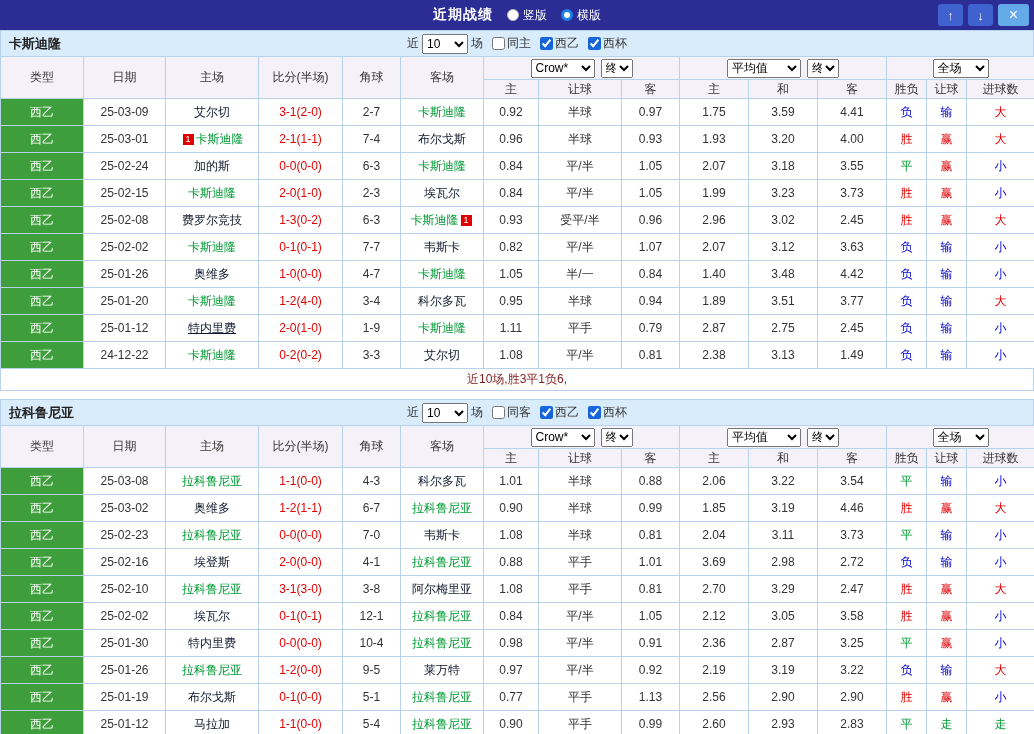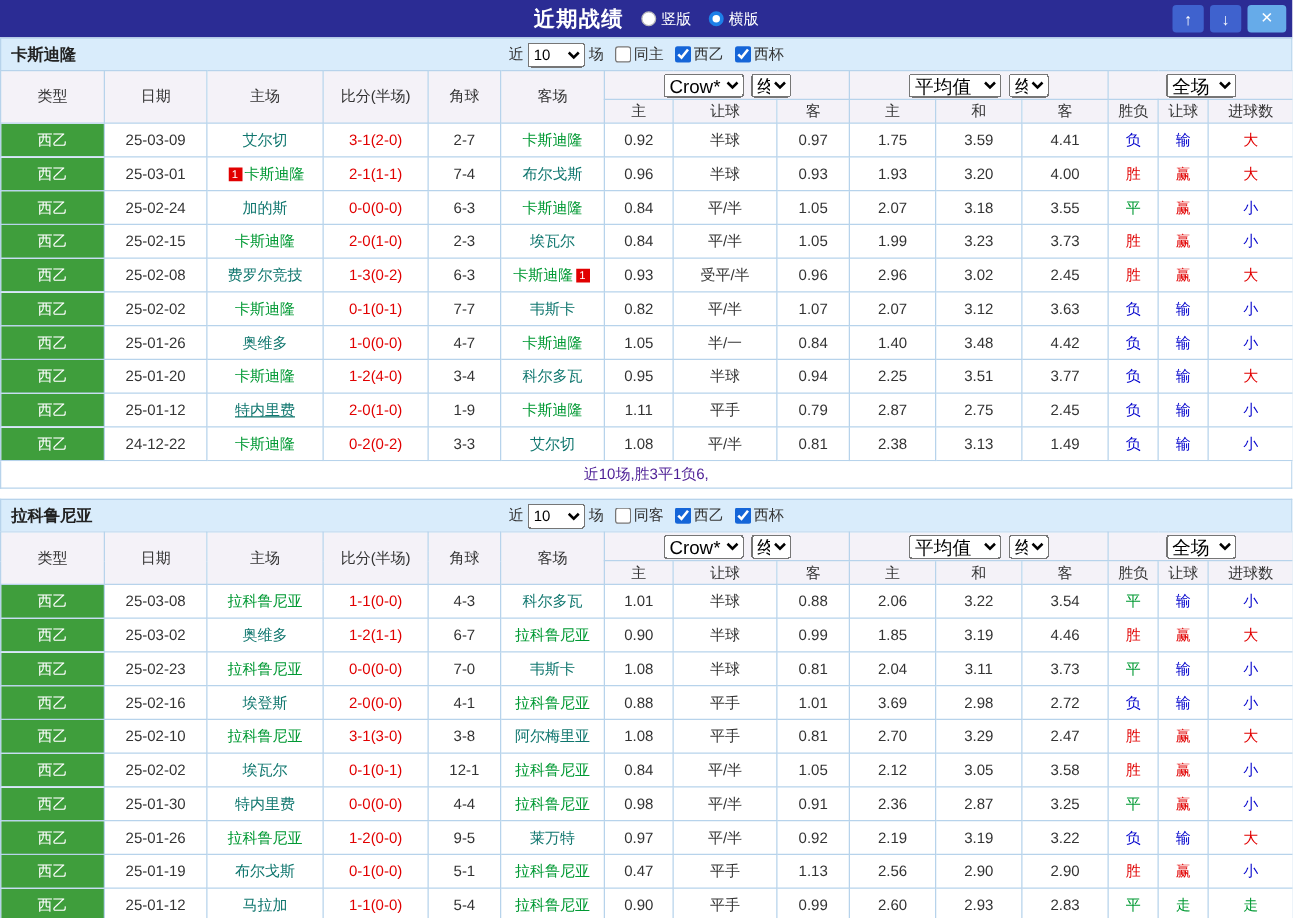--- a/index.html
+++ b/index.html
@@ -1,21 +1,21 @@
 <!DOCTYPE html>
 <html><head>
 <meta charset="utf-8">
 <style>
   html,body{margin:0;padding:0}
   body{width:1034px;background:#fff;font-family:"Liberation Sans","DejaVu Sans",sans-serif;font-size:12px;color:#333}
 
   
   .topbar{height:30px;background:#2b2c94;display:flex;align-items:center;justify-content:center;position:relative;color:#fff}
   .topbar-center{display:flex;align-items:center;gap:14px}
-  .page-title{font-size:17px;font-weight:bold;letter-spacing:1px}
+  .page-title{font-size:14px;font-weight:bold;letter-spacing:1px}
   .view-opt{display:inline-flex;align-items:center;gap:4px;cursor:pointer;font-size:12px}
   .rdot{width:12px;height:12px;border-radius:50%;background:#fff;border:1px solid #bbb;display:inline-block;box-sizing:border-box}
   .rdot.sel{border:3.5px solid #1d7fe8}
   .win-btns{position:absolute;right:5px;top:4px;display:flex;gap:5px}
   .wbtn{width:25px;height:22px;border-radius:3px;color:#fff;display:flex;align-items:center;justify-content:center;font-size:13px;cursor:pointer;border:none;padding:0;font-family:inherit}
   .wbtn.up,.wbtn.down{background:#3f62ce}
   .wbtn.close{background:#66abe9;width:31px;font-size:16px}
 
   
   .section{margin:0 0 8px 0}
@@ -26,35 +26,35 @@
   .filters label{display:inline-flex;align-items:center;gap:2px;margin-left:6px;cursor:pointer}
   .filters input[type=checkbox]{width:13px;height:13px;accent-color:#1565d8;margin:0}
 
   
   table{border-collapse:collapse;table-layout:fixed;width:1034px}
   th,td{border:1px solid #b7d3eb;text-align:center;padding:0;overflow:hidden;white-space:nowrap}
   thead th{background:#f4f2f8;font-weight:normal;font-size:12px;color:#333}
   tr.sel-row th{height:22px}
   tr.sub-row th{height:18px}
   .hdr-sels{display:flex;justify-content:center;align-items:center;gap:6px}
-  thead select{height:19px;font-size:15px;font-family:inherit}
+  thead select{height:19px;font-size:12px;font-family:inherit}
   .sel-count{width:46px}.sel-bm{width:64px}.sel-stage{width:32px}.sel-avg{width:74px}.sel-scope{width:56px}
   tbody td{height:26px;font-size:12px;background:#fff}
   td.league{background:#3f9e3c;color:#fff}
   td.score{color:#e10000}
   td.date,td.corner,td.num{color:#333}
-  .team{color:#0f766e;cursor:pointer}
+  .team{color:#0f172a;cursor:pointer}
   .team.focus{color:#009933}
   .team.und{text-decoration:underline}
   .card{display:inline-block;background:#e10000;color:#fff;font-size:9px;line-height:11px;width:11px;height:11px;margin:0 2px;vertical-align:1px;text-align:center}
   td.res{font-weight:normal}
 
   
   .summary{border:1px solid #b7d3eb;border-top:none;height:22px;display:flex;align-items:center;justify-content:center;gap:4px;font-size:12px;box-sizing:border-box;background:#fff}
-  .sum-record{color:#4c1d95}
+  .sum-record{color:#7f1d1d}
   .sum-stats{color:#e10000;word-spacing:6px}
 </style>
 </head>
 <body>
 
 <div class="topbar">
   <div class="topbar-center">
     <span class="page-title">近期战绩</span>
     <span class="view-opt">
       <span class="rdot"></span>
@@ -272,21 +272,21 @@
         <tr>
           <td class="league">西乙</td>
           <td class="date">25-01-20</td>
           <td class=""><span class="team focus">卡斯迪隆</span></td>
           <td class="score">1-2(4-0)</td>
           <td class="corner">3-4</td>
           <td class=""><span class="team">科尔多瓦</span></td>
           <td class="num">0.95</td>
           <td class="num">半球</td>
           <td class="num">0.94</td>
-          <td class="num">2.25</td>
+          <td class="num">1.89</td>
           <td class="num">3.51</td>
           <td class="num">3.77</td>
           <td class="res" style="color: rgb(0, 0, 204);">负</td>
           <td class="res" style="color: rgb(0, 0, 204);">输</td>
           <td class="res" style="color: rgb(225, 0, 0);">大</td>
         </tr>
         <tr>
           <td class="league">西乙</td>
           <td class="date">25-01-12</td>
           <td class=""><span class="team und">特内里费</span></td>
@@ -505,21 +505,21 @@
           <td class="num">3.58</td>
           <td class="res" style="color: rgb(225, 0, 0);">胜</td>
           <td class="res" style="color: rgb(225, 0, 0);">赢</td>
           <td class="res" style="color: rgb(0, 0, 204);">小</td>
         </tr>
         <tr>
           <td class="league">西乙</td>
           <td class="date">25-01-30</td>
           <td class=""><span class="team">特内里费</span></td>
           <td class="score">0-0(0-0)</td>
-          <td class="corner">4-4</td>
+          <td class="corner">10-4</td>
           <td class=""><span class="team focus">拉科鲁尼亚</span></td>
           <td class="num">0.98</td>
           <td class="num">平/半</td>
           <td class="num">0.91</td>
           <td class="num">2.36</td>
           <td class="num">2.87</td>
           <td class="num">3.25</td>
           <td class="res" style="color: rgb(0, 153, 51);">平</td>
           <td class="res" style="color: rgb(225, 0, 0);">赢</td>
           <td class="res" style="color: rgb(0, 0, 204);">小</td>
@@ -541,21 +541,21 @@
           <td class="res" style="color: rgb(0, 0, 204);">输</td>
           <td class="res" style="color: rgb(225, 0, 0);">大</td>
         </tr>
         <tr>
           <td class="league">西乙</td>
           <td class="date">25-01-19</td>
           <td class=""><span class="team">布尔戈斯</span></td>
           <td class="score">0-1(0-0)</td>
           <td class="corner">5-1</td>
           <td class=""><span class="team focus">拉科鲁尼亚</span></td>
-          <td class="num">0.47</td>
+          <td class="num">0.77</td>
           <td class="num">平手</td>
           <td class="num">1.13</td>
           <td class="num">2.56</td>
           <td class="num">2.90</td>
           <td class="num">2.90</td>
           <td class="res" style="color: rgb(225, 0, 0);">胜</td>
           <td class="res" style="color: rgb(225, 0, 0);">赢</td>
           <td class="res" style="color: rgb(0, 0, 204);">小</td>
         </tr>
         <tr>

